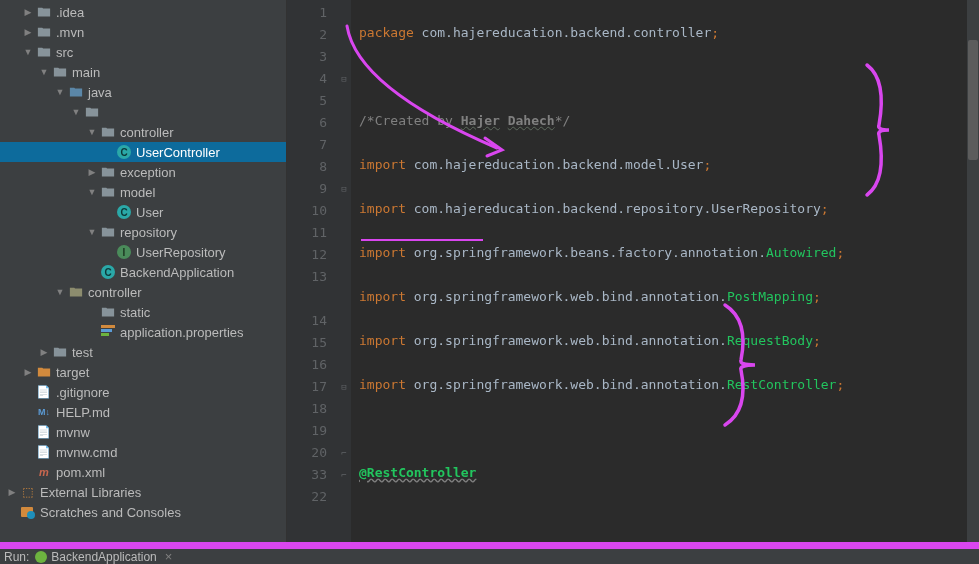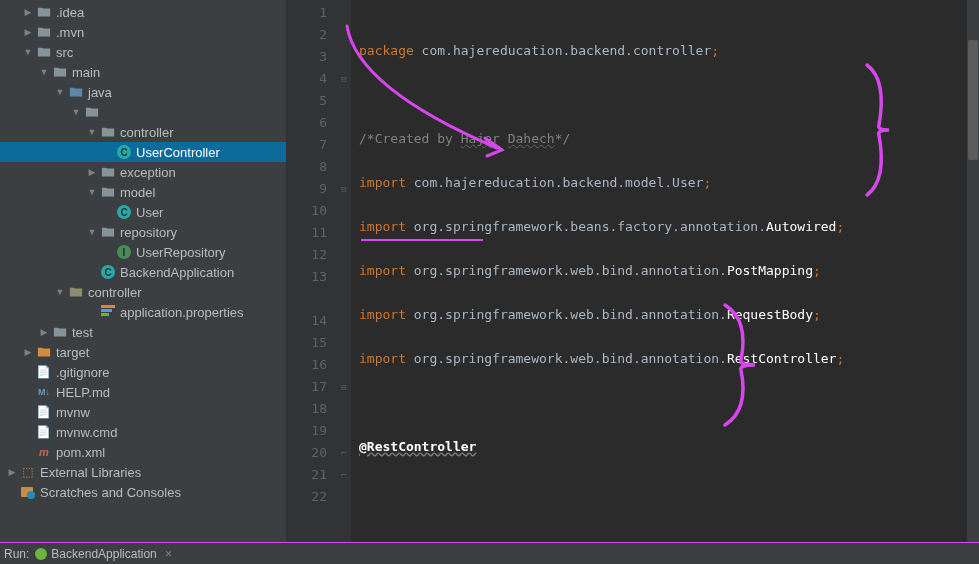--- a/index.html
+++ b/index.html
@@ -130,50 +130,50 @@
       background: #313335;
       line-height: 22px;
       color: #606366;
       font-size: 9px;
       padding-top: 2px;
     }
     .fold-col div { height: 22px; display: flex; align-items: center; justify-content: center; }
     .code {
       flex: 1;
       padding-left: 8px;
-      padding-top: 18px;
+      padding-top: 0;
       line-height: 22px;
       white-space: pre;
     }
     .code .cline { height: 22px; }
     .kw { color: #cc7832; }
     .pkg { color: #a9b7c6; }
     .comment { color: #808080; }
-    .underline { text-decoration: underline wavy #5e6b5e; text-decoration-thickness: 1px; }
-    .ann { color: #ffffff; text-align: center; }
+    .underline { text-decoration: underline wavy #5e6b5e; text-decoration-thickness: 1px; font-weight: bold; }
+    .ann { color: #22c55e; text-align: center; }
     .ann-underline { text-decoration: underline wavy #808080; font-weight: bold; }
     .semi { color: #cc7832; }
     .scrollbar {
       width: 12px;
       background: #3c3f41;
       position: relative;
     }
     .scrollbar-thumb {
       position: absolute;
       width: 10px;
       left: 1px;
       top: 40px;
       height: 120px;
       background: #5c5c5c;
       border-radius: 2px;
     }
     .bottom-bar {
       height: 22px;
       background: #3c3f41;
-      border-top: 1px solid #d946ef;
+      border-top: 7px solid #d946ef;
       display: flex;
       align-items: center;
       padding-left: 4px;
       color: #bbbbbb;
       font-size: 12px;
     }
     .bottom-bar .tab {
       display: flex;
       align-items: center;
       gap: 4px;
@@ -338,20 +338,29 @@
         <span>BackendApplication</span>
       </div>
     <div class="tree-item indent-3">
         <span class="tree-arrow">▼</span>
         <span class="tree-icon folder-icon">
           <svg viewBox="0 0 16 16">
             <path fill="#8c8c6e" d="M1 3h5l1 1h8v9H1z"></path>
           </svg>
         </span>
         <span>controller</span>
+      </div>
+    <div class="tree-item indent-5">
+        <span class="tree-arrow"></span>
+        <span class="tree-icon folder-icon">
+          <svg viewBox="0 0 16 16">
+            <path fill="#87939a" d="M1 3h5l1 1h8v9H1z"></path>
+          </svg>
+        </span>
+        <span>static</span>
       </div>
     <div class="tree-item indent-5">
         <span class="tree-arrow"></span>
         <span class="tree-icon">
           <span class="props-icon">
             <span class="bar1"></span>
             <span class="bar2"></span>
             <span class="bar3"></span>
           </span>
         </span>
@@ -433,21 +442,21 @@
       <div class="lno">12</div>
       <div class="lno">13</div>
       <div class="gutter-inline"></div>
       <div class="lno">14</div>
       <div class="lno">15</div>
       <div class="lno">16</div>
       <div class="lno">17</div>
       <div class="lno">18</div>
       <div class="lno">19</div>
       <div class="lno">20</div>
-      <div class="lno">21</div>
+      <div class="lno">33</div>
       <div class="lno">22</div>
     </div>
     <div class="fold-col">
       <div></div>
         <div></div>
         <div></div>
       <div>⊟</div>
       <div></div>
         <div></div>
         <div></div>
@@ -466,20 +475,21 @@
         <div></div>
       <div>⌐</div>
       <div>⌐</div>
       <div></div>
     </div>
     <div class="code">
 <div class="cline"><span class="kw">package</span><span class="pkg"> com.hajereducation.backend.controller</span><span class="semi">;</span></div>
 <div class="cline"></div>
 <div class="cline"><span class="comment">/*Created by </span><span class="comment underline">Hajer</span><span class="comment"> </span><span class="comment underline">Dahech</span><span class="comment">*/</span></div>
 <div class="cline"><span class="kw">import</span><span class="pkg"> com.hajereducation.backend.model.User</span><span class="semi">;</span></div>
+<div class="cline"><span class="kw">import</span><span class="pkg"> com.hajereducation.backend.repository.UserRepository</span><span class="semi">;</span></div>
 <div class="cline"><span class="kw">import</span><span class="pkg"> org.springframework.beans.factory.annotation.</span><span class="ann">Autowired</span><span class="semi">;</span></div>
 <div class="cline"><span class="kw">import</span><span class="pkg"> org.springframework.web.bind.annotation.</span><span class="ann">PostMapping</span><span class="semi">;</span></div>
 <div class="cline"><span class="kw">import</span><span class="pkg"> org.springframework.web.bind.annotation.</span><span class="ann">RequestBody</span><span class="semi">;</span></div>
 <div class="cline"><span class="kw">import</span><span class="pkg"> org.springframework.web.bind.annotation.</span><span class="ann">RestController</span><span class="semi">;</span></div>
 <div class="cline"></div>
 <div class="cline"><span class="ann ann-underline">@RestController</span></div>
 <div class="cline"></div>
 
 
 

